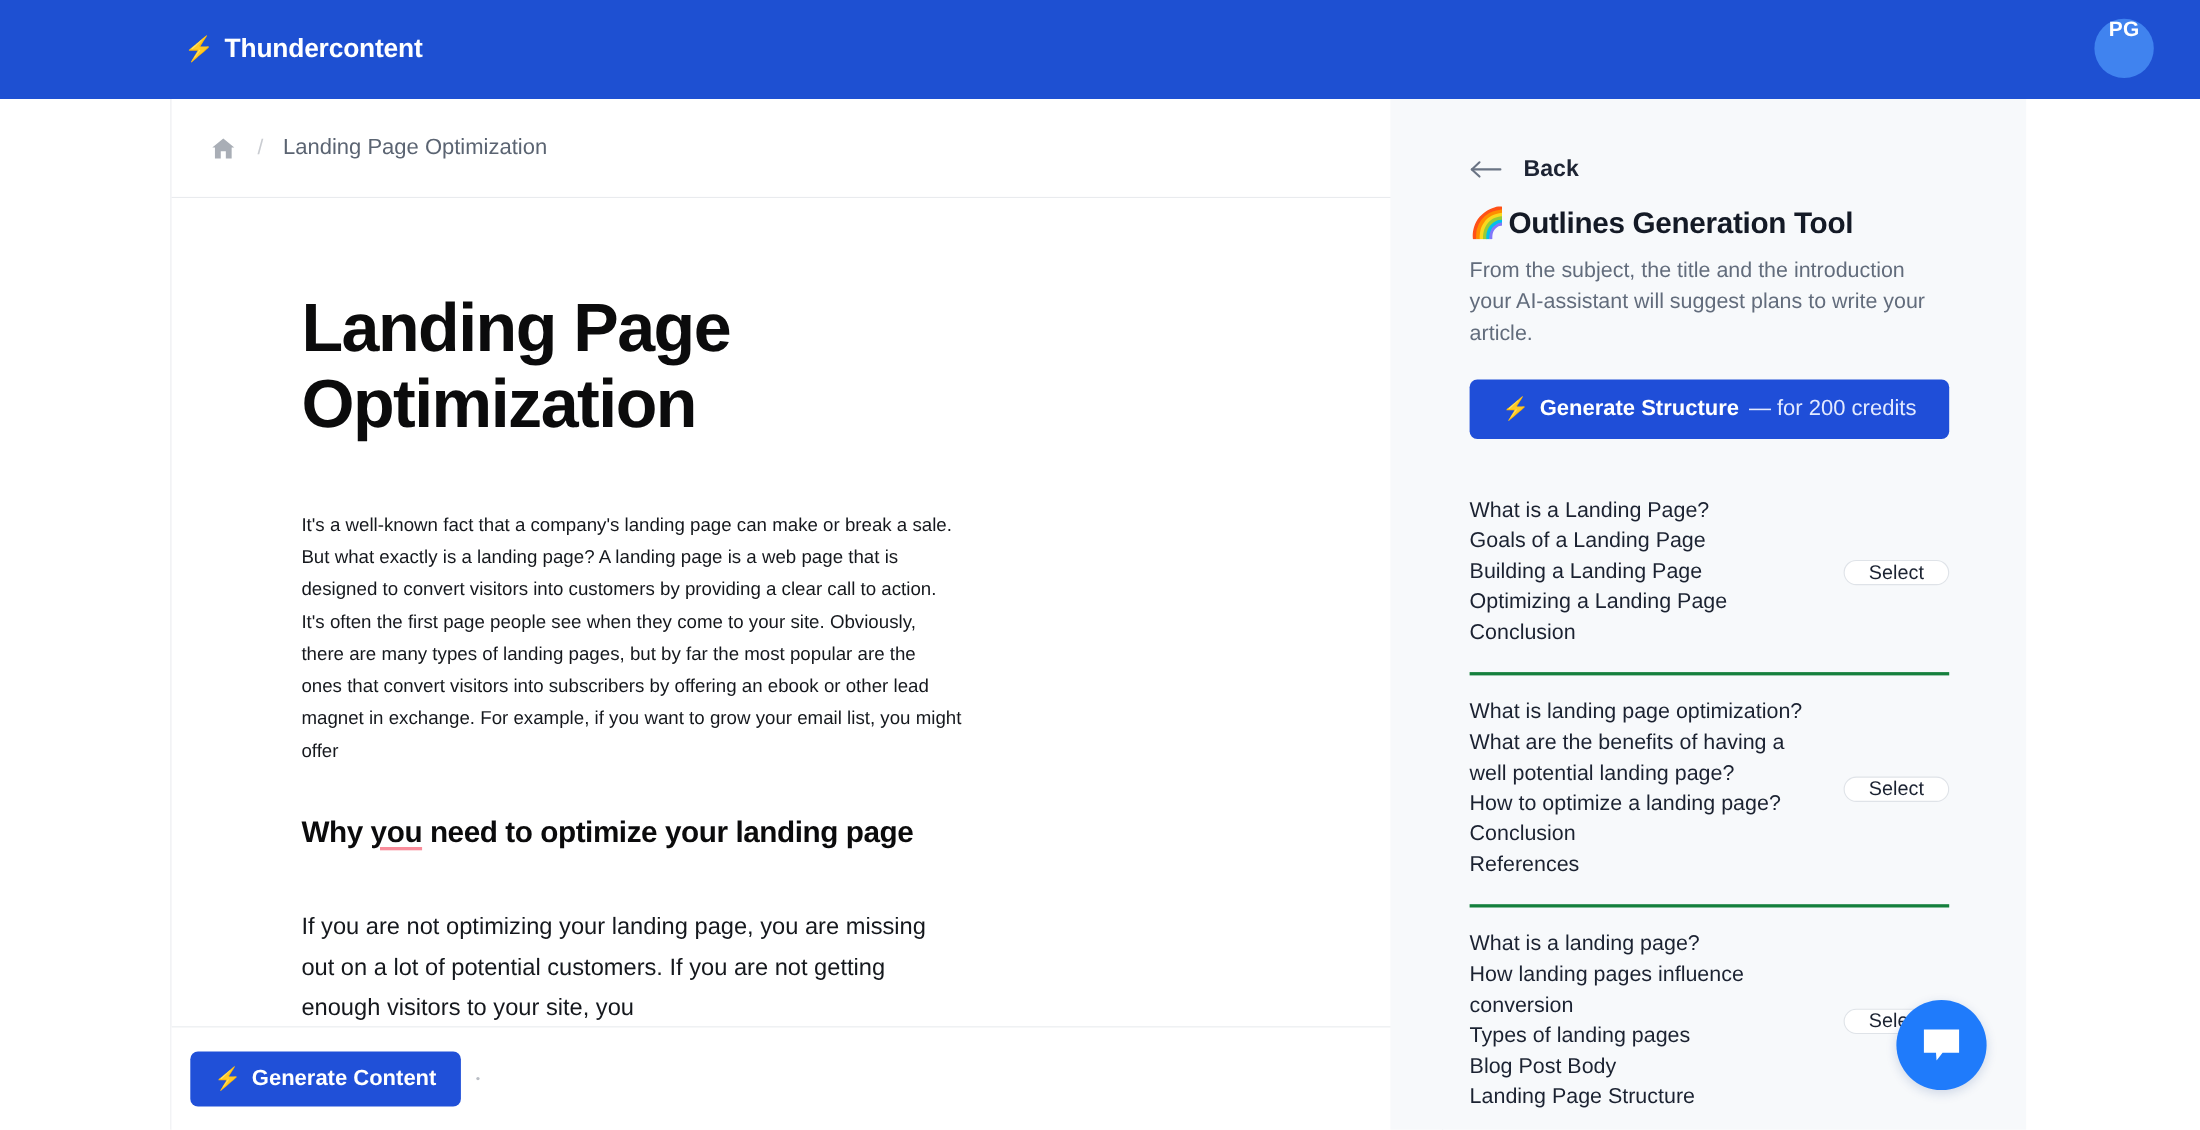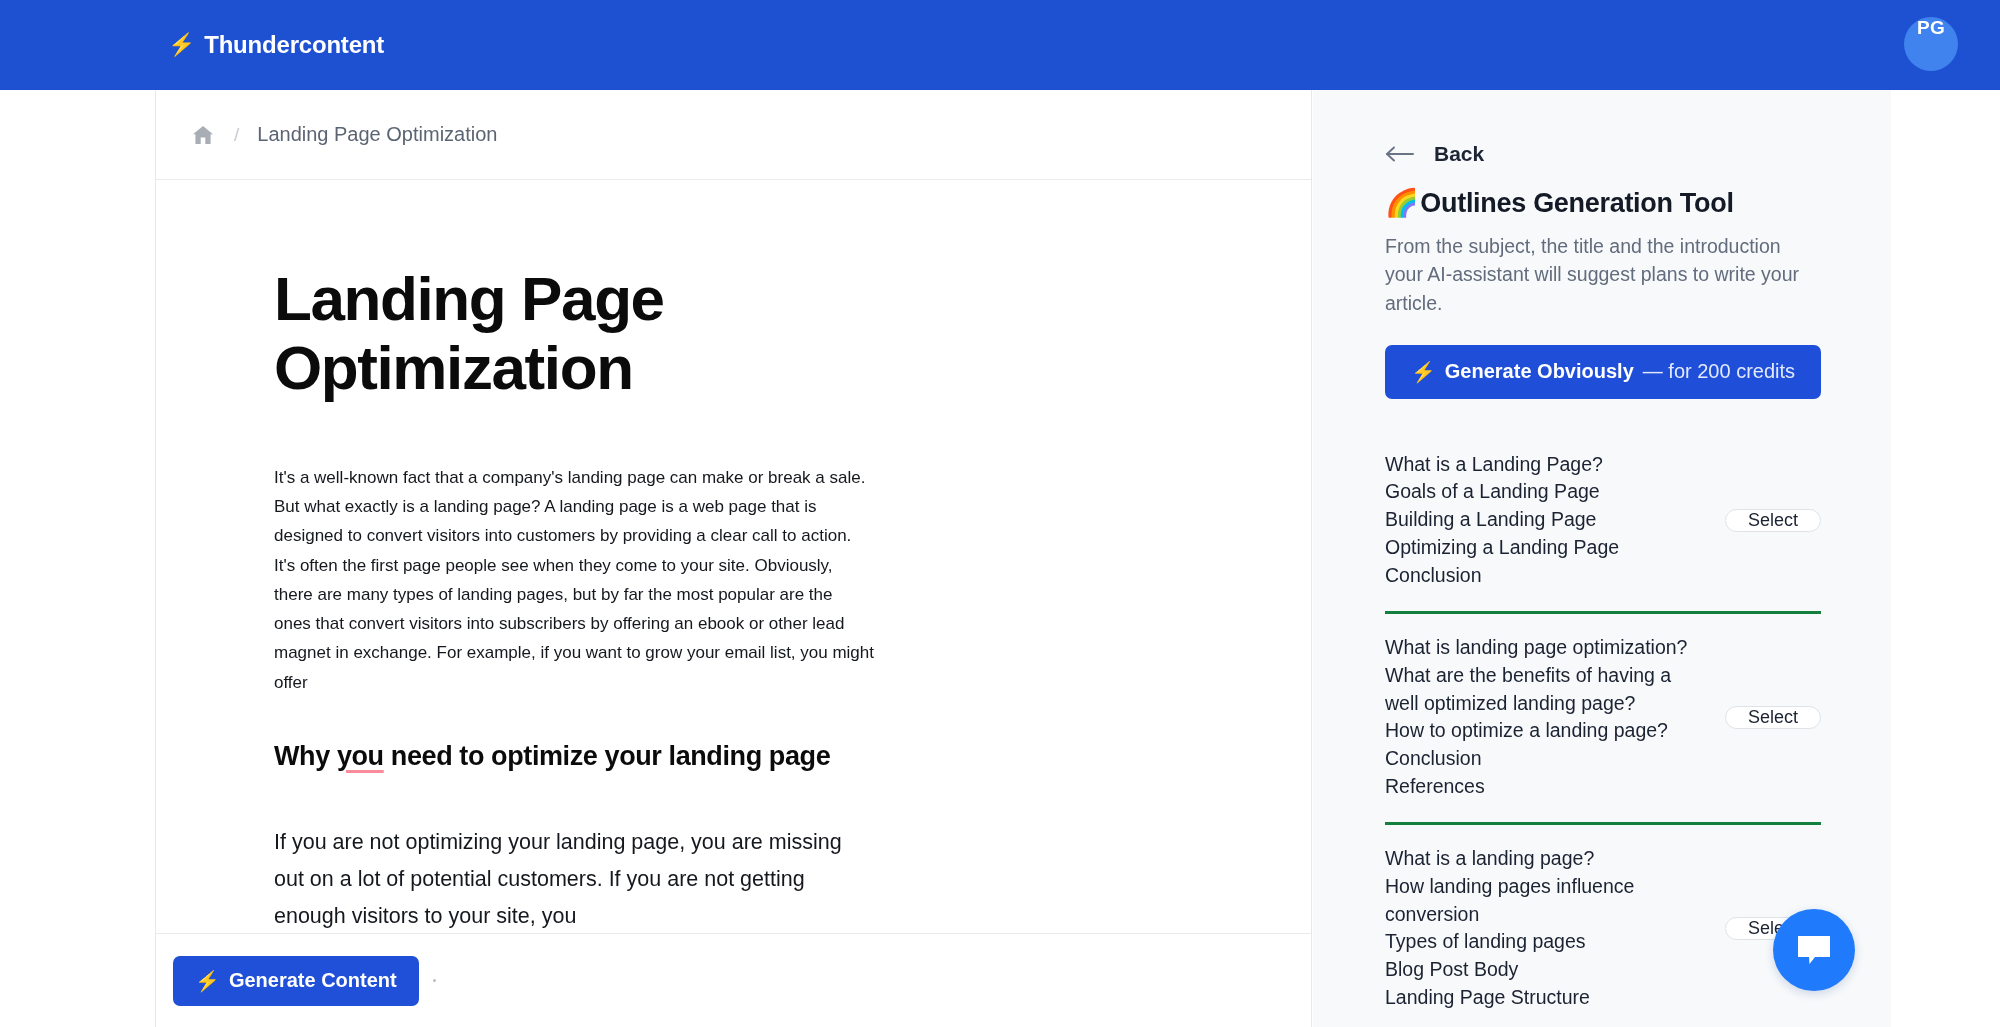--- a/index.html
+++ b/index.html
@@ -156,21 +156,21 @@
   .tiny-dot {
     width: 3px; height: 3px;
     border-radius: 50%;
     background: #b9bdc4;
   }
 
   
   .panel {
     position: absolute;
     top: 90px;
-    left: 1313px;
+    left: 1264px;
     width: 578px;
     height: 937px;
     background: #f7f9fb;
     padding: 52px 70px 0 72px;
     overflow: hidden;
   }
   .back-row {
     display: flex;
     align-items: center;
     gap: 19px;
@@ -316,41 +316,41 @@
 
   <div class="panel-title">
     <span>🌈</span>
     <span>Outlines Generation Tool</span>
   </div>
 
   <div class="panel-desc">From the subject, the title and the introduction your AI-assistant will suggest plans to write your article.</div>
 
   <button class="btn-generate-outlines">
     <span>⚡</span>
-    <span class="strong">Generate Obviously</span>
+    <span class="strong">Generate Structure</span>
     <span class="light">— for 200 credits</span>
   </button>
 
   <div class="outline-list">
 
     <div class="outline-block">
       <div class="outline-lines">
         <div>What is a Landing Page?</div>
         <div>Goals of a Landing Page</div>
         <div>Building a Landing Page</div>
         <div>Optimizing a Landing Page</div>
         <div>Conclusion</div>
       </div>
       <button class="btn-select">Select</button>
     </div>
 
     <div class="outline-block">
       <div class="outline-lines">
         <div>What is landing page optimization?</div>
-        <div>What are the benefits of having a well optimized landing page?</div>
+        <div>What are the benefits of having a well potential landing page?</div>
         <div>How to optimize a landing page?</div>
         <div>Conclusion</div>
         <div>References</div>
       </div>
       <button class="btn-select">Select</button>
     </div>
 
     <div class="outline-block">
       <div class="outline-lines">
         <div>What is a landing page?</div>

